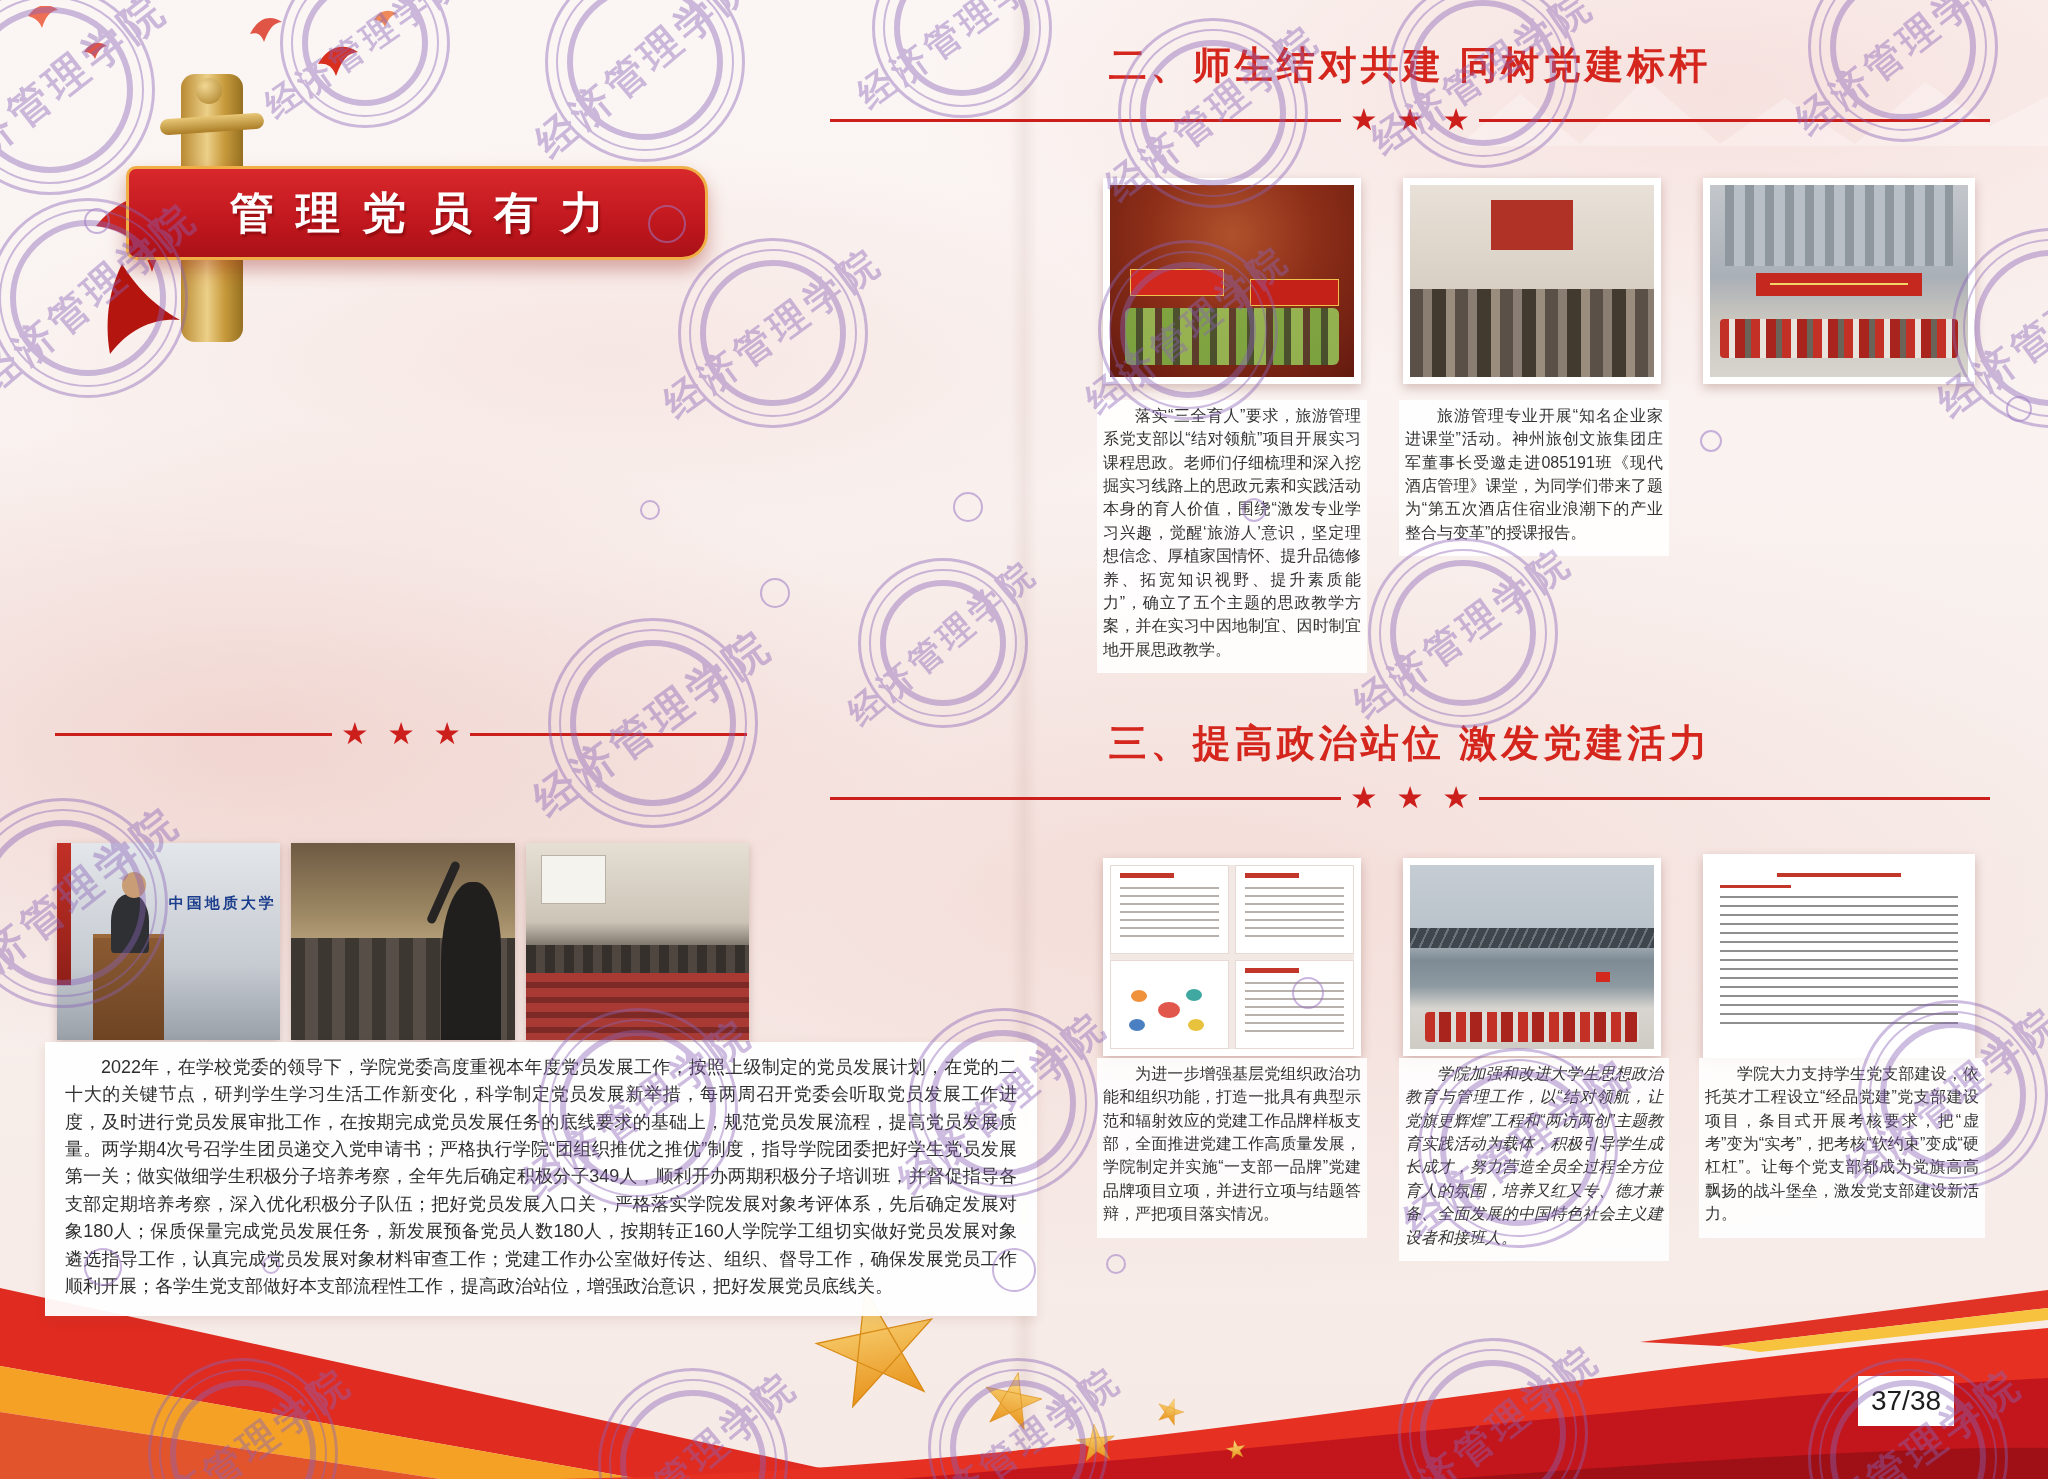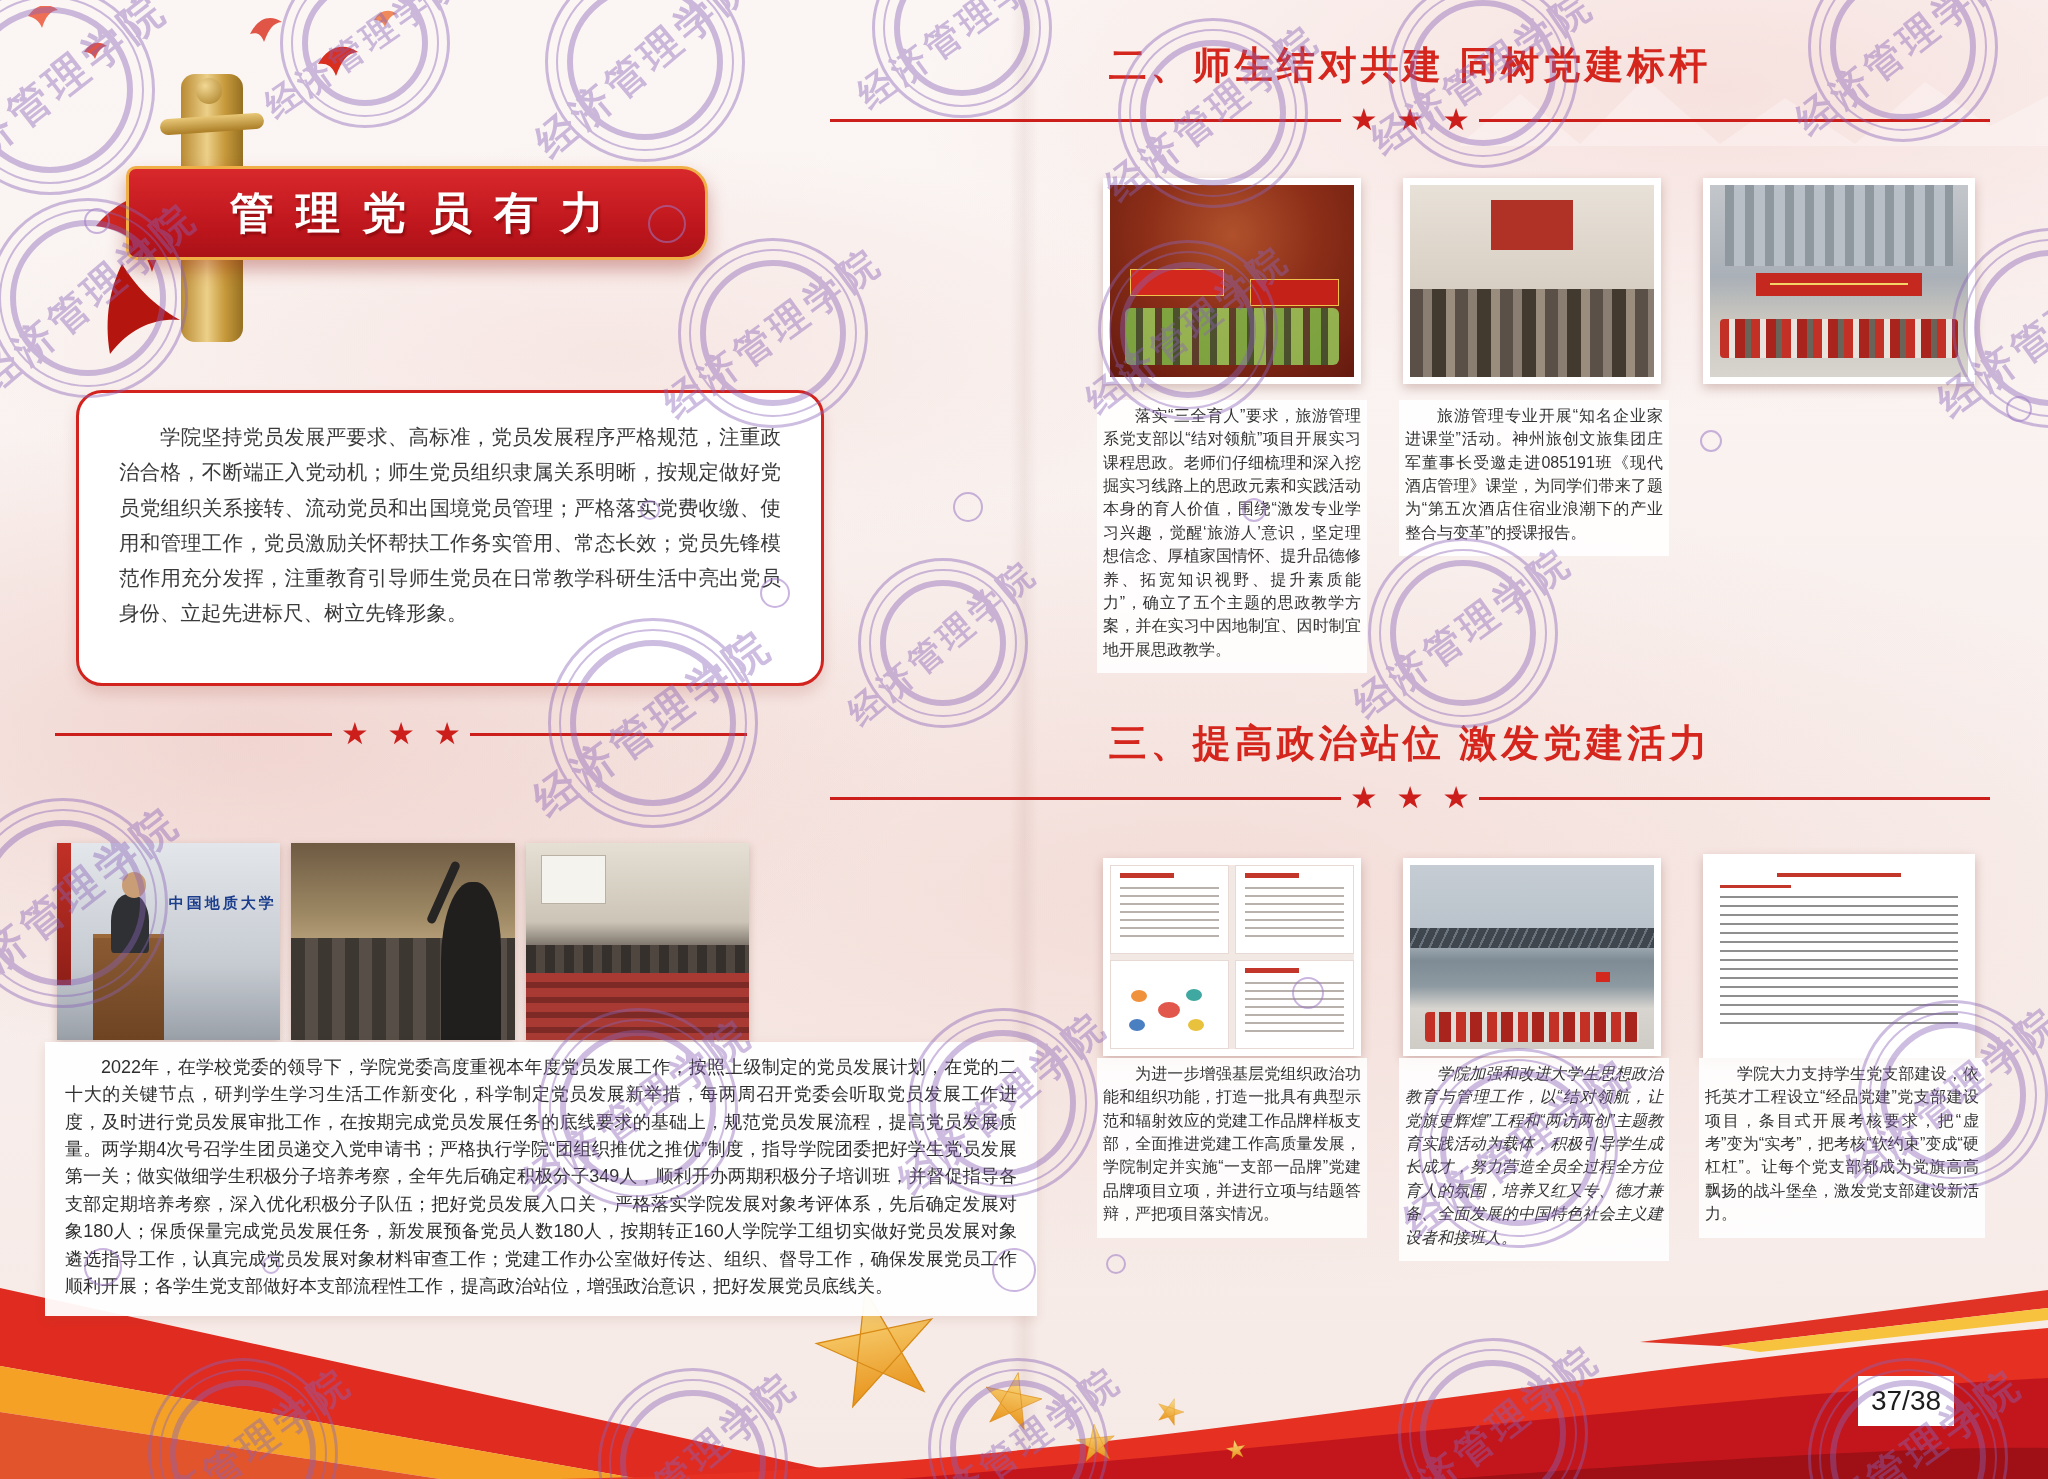--- a/index.html
+++ b/index.html
@@ -151,23 +151,20 @@
     <path d="M96,10 C60,24 30,26 4,58 C36,62 52,78 60,104 C72,66 92,44 118,34 Z" fill="#cf2620"></path>
     <path d="M30,96 C18,120 12,150 18,186 C38,160 62,150 88,152 C60,136 44,118 30,96 Z" fill="#b5150f"></path>
   </svg>
   <div class="abs pillar"></div>
   <div class="abs pcap"></div>
   <div class="abs porb"></div>
   <div class="abs banner">
     <b>管理党员有力</b>
   </div>
 
-  <div class="abs intro">
-    <p>学院坚持党员发展严要求、高标准，党员发展程序严格规范，注重政治合格，不断端正入党动机；师生党员组织隶属关系明晰，按规定做好党员党组织关系接转、流动党员和出国境党员管理；严格落实党费收缴、使用和管理工作，党员激励关怀帮扶工作务实管用、常态长效；党员先锋模范作用充分发挥，注重教育引导师生党员在日常教学科研生活中亮出党员身份、立起先进标尺、树立先锋形象。</p>
-  </div>
 
   <div class="abs sechead" style="left:55px;top:705px;width:692px;">
     <div class="starrow">
       <i class="ln"></i>
       <b class="st">★</b>
       <b class="st">★</b>
       <b class="st">★</b>
       <i class="ln"></i>
     </div>
   </div>

